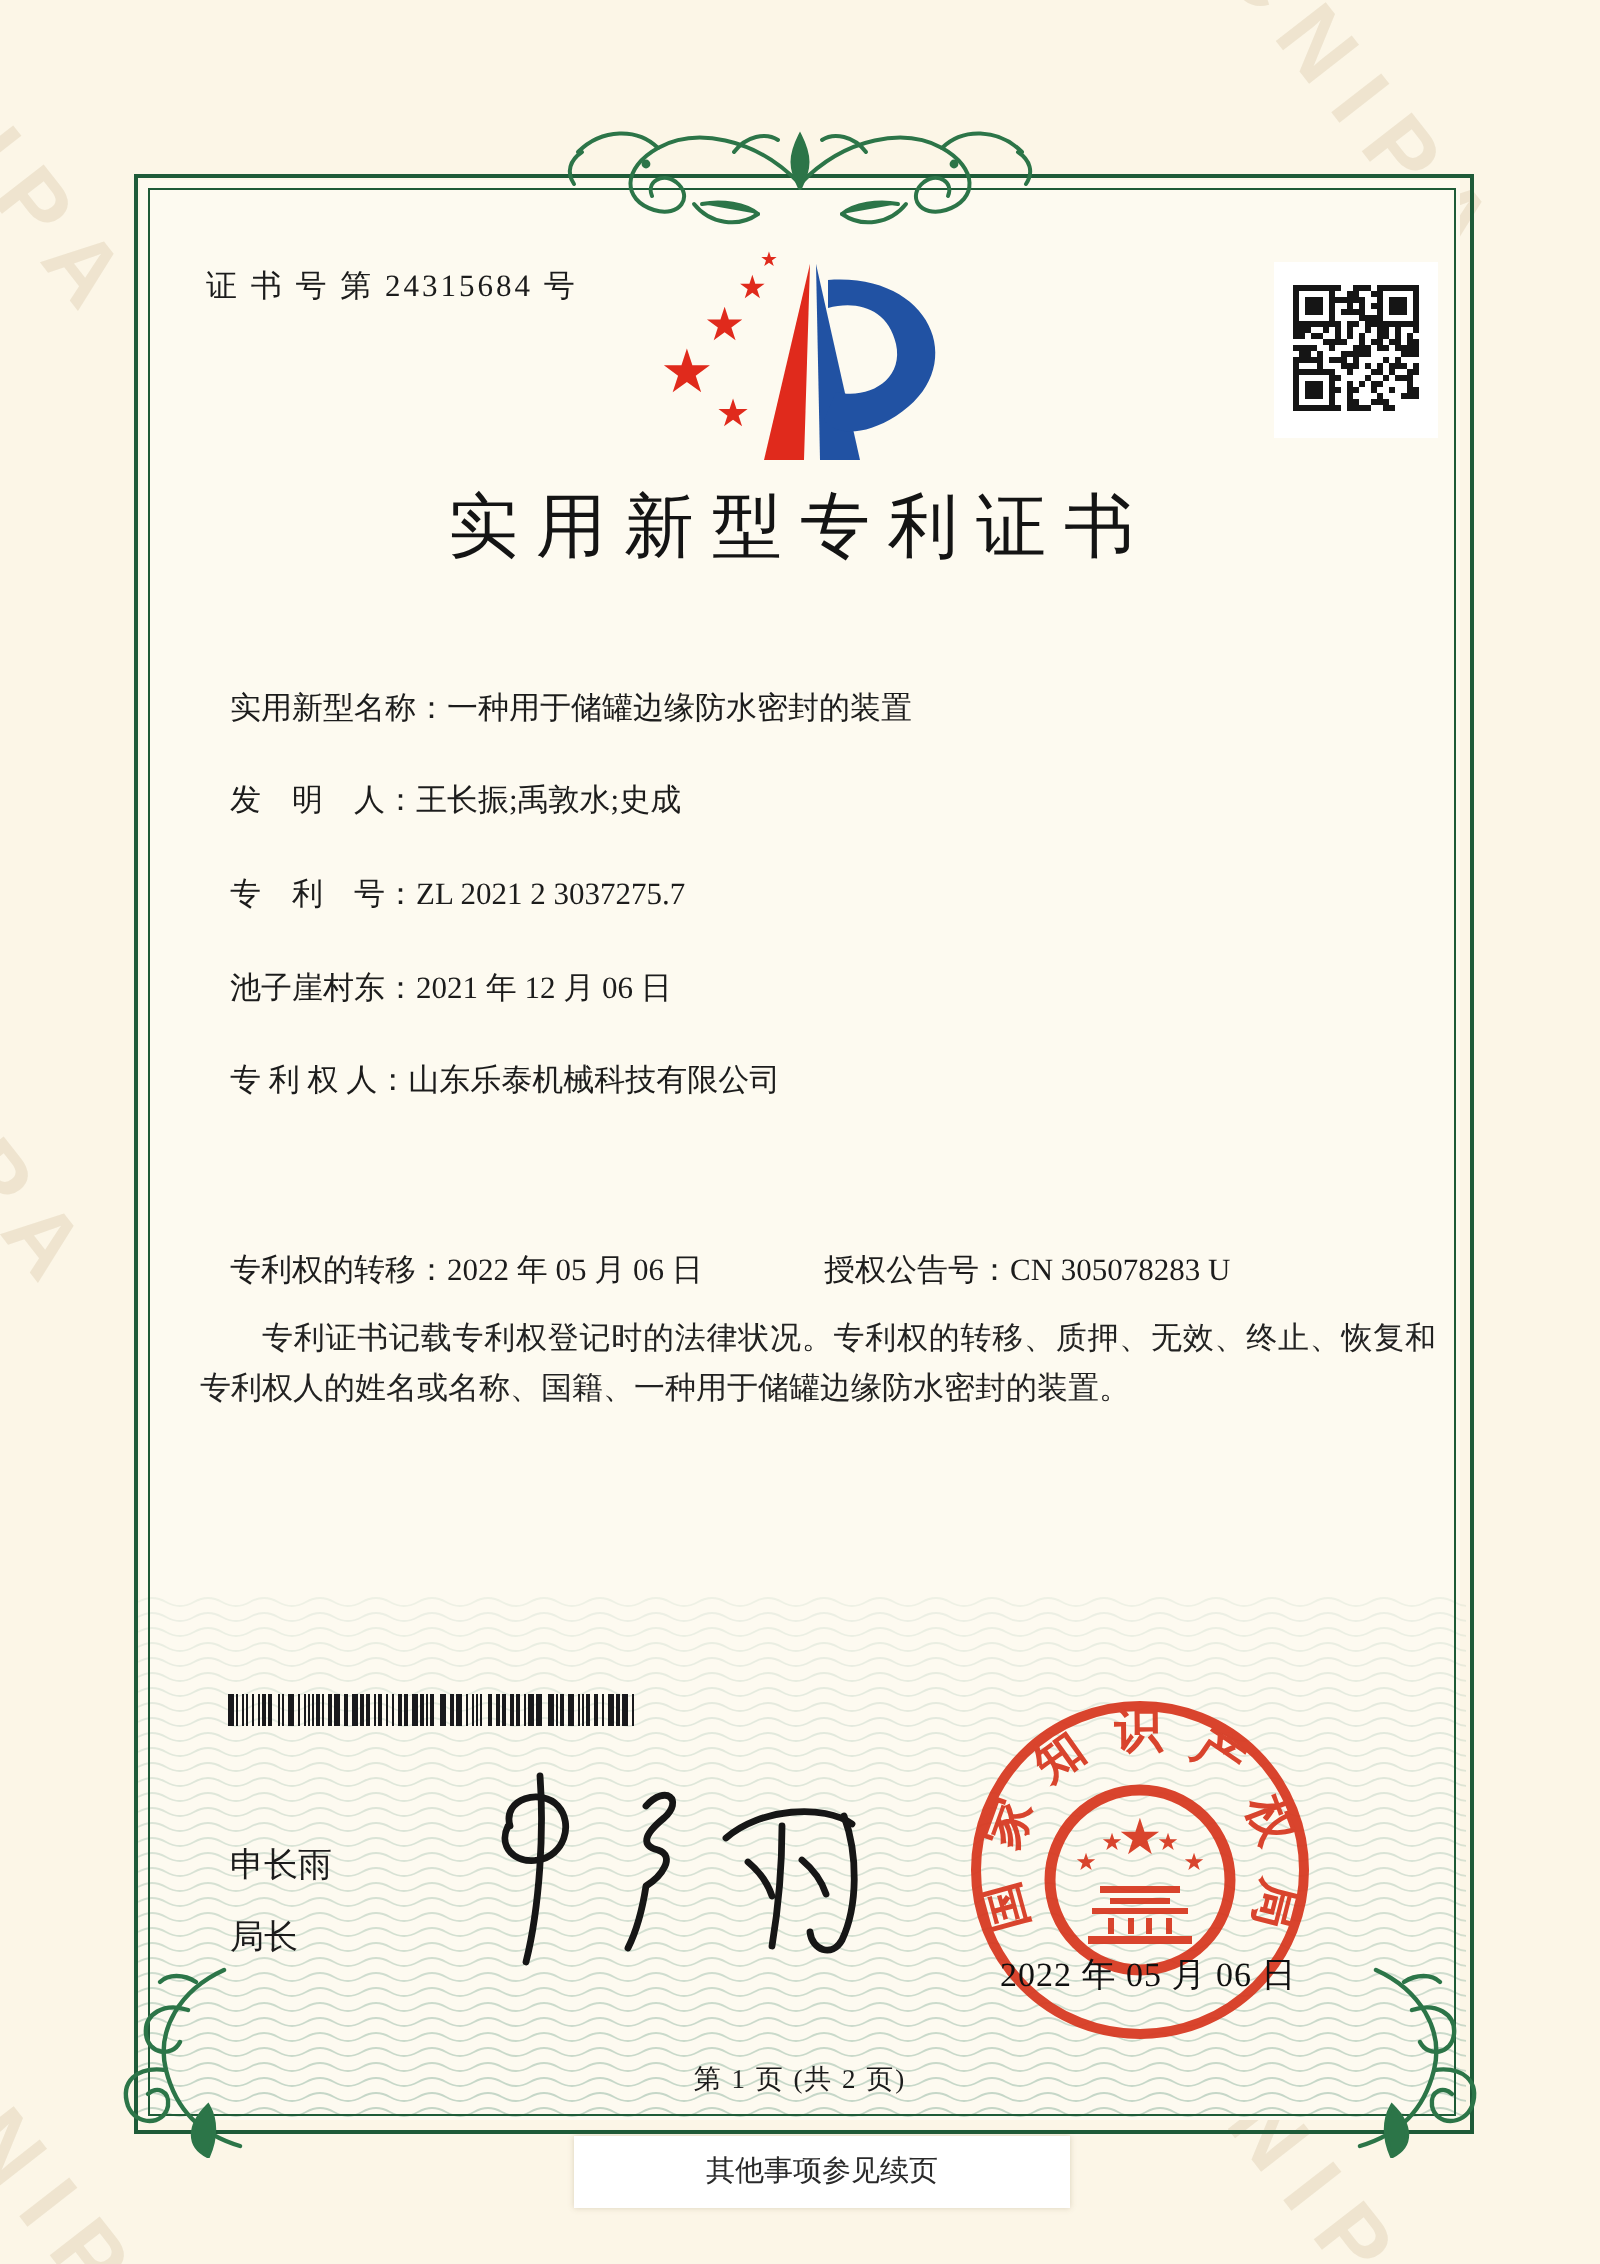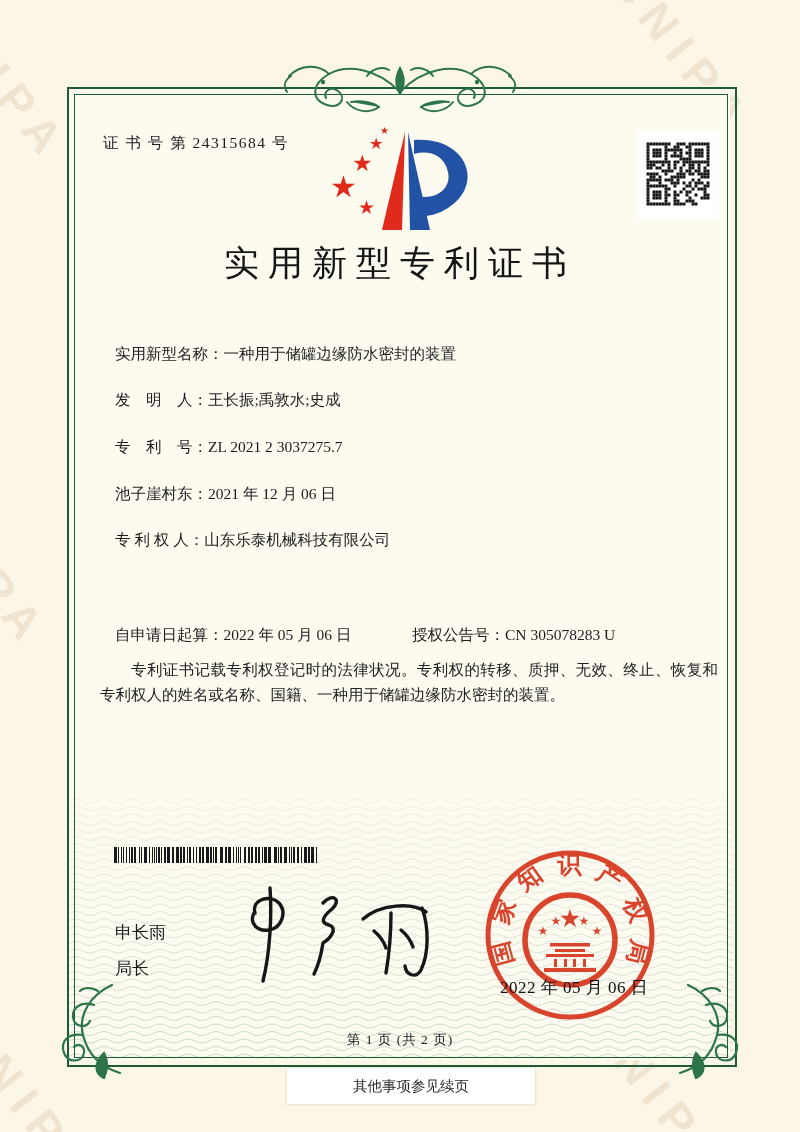--- a/index.html
+++ b/index.html
@@ -449,21 +449,21 @@
   <div class="field" style="top:437px;">
     <span class="lab">专　利　号：</span><span class="val">ZL 2021 2 3037275.7</span>
   </div>
   <div class="field" style="top:484px;">
     <span class="lab">池子崖村东：</span><span class="val">2021 年 12 月 06 日</span>
   </div>
   <div class="field" style="top:530px;">
     <span class="lab">专 利 权 人：</span><span class="val">山东乐泰机械科技有限公司</span>
   </div>
   <div class="field" style="top:625px;">
-    <span class="lab">自申请日起算：</span><span class="val">2022 年 05 月 06 日</span>
+    <span class="lab">专利权的转移：</span><span class="val">2022 年 05 月 06 日</span>
   </div>
   <div class="grant-right" style="top:625px;">
     <span class="lab">授权公告号：</span><span class="val">CN 305078283 U</span>
   </div>
 
   <div class="body-text">
     <p>专利证书记载专利权登记时的法律状况。专利权的转移、质押、无效、终止、恢复和专利权人的姓名或名称、国籍、一种用于储罐边缘防水密封的装置。</p>
   </div>
 
   <div class="barcode" id="barcode"><i style="width: 3px; margin-right: 1px;"></i><i style="width: 1px; margin-right: 2px;"></i><i style="width: 1px; margin-right: 1px;"></i><i style="width: 1px; margin-right: 2px;"></i><i style="width: 1px; margin-right: 2px;"></i><i style="width: 1px; margin-right: 1px;"></i><i style="width: 2px; margin-right: 1px;"></i><i style="width: 2px; margin-right: 3px;"></i><i style="width: 1px; margin-right: 1px;"></i><i style="width: 1px; margin-right: 2px;"></i><i style="width: 3px; margin-right: 2px;"></i><i style="width: 1px; margin-right: 2px;"></i><i style="width: 1px; margin-right: 1px;"></i><i style="width: 1px; margin-right: 1px;"></i><i style="width: 1px; margin-right: 1px;"></i><i style="width: 2px; margin-right: 1px;"></i><i style="width: 1px; margin-right: 2px;"></i><i style="width: 2px; margin-right: 1px;"></i><i style="width: 3px; margin-right: 2px;"></i><i style="width: 2px; margin-right: 2px;"></i><i style="width: 3px; margin-right: 1px;"></i><i style="width: 2px; margin-right: 1px;"></i><i style="width: 2px; margin-right: 2px;"></i><i style="width: 1px; margin-right: 1px;"></i><i style="width: 2px; margin-right: 2px;"></i><i style="width: 1px; margin-right: 2px;"></i><i style="width: 1px; margin-right: 2px;"></i><i style="width: 2px; margin-right: 1px;"></i><i style="width: 2px; margin-right: 2px;"></i><i style="width: 3px; margin-right: 1px;"></i><i style="width: 2px; margin-right: 1px;"></i><i style="width: 1px; margin-right: 1px;"></i><i style="width: 2px; margin-right: 3px;"></i><i style="width: 3px; margin-right: 2px;"></i><i style="width: 2px; margin-right: 1px;"></i><i style="width: 3px; margin-right: 2px;"></i><i style="width: 1px; margin-right: 2px;"></i><i style="width: 1px; margin-right: 1px;"></i><i style="width: 1px; margin-right: 1px;"></i><i style="width: 1px; margin-right: 3px;"></i><i style="width: 2px; margin-right: 2px;"></i><i style="width: 2px; margin-right: 1px;"></i><i style="width: 2px; margin-right: 2px;"></i><i style="width: 2px; margin-right: 1px;"></i><i style="width: 2px; margin-right: 2px;"></i><i style="width: 1px; margin-right: 1px;"></i><i style="width: 3px; margin-right: 1px;"></i><i style="width: 3px; margin-right: 3px;"></i><i style="width: 3px; margin-right: 1px;"></i><i style="width: 1px; margin-right: 1px;"></i><i style="width: 2px; margin-right: 2px;"></i><i style="width: 3px; margin-right: 2px;"></i><i style="width: 1px; margin-right: 1px;"></i><i style="width: 1px; margin-right: 1px;"></i><i style="width: 2px; margin-right: 2px;"></i><i style="width: 2px; margin-right: 2px;"></i><i style="width: 1px; margin-right: 2px;"></i><i style="width: 3px; margin-right: 1px;"></i><i style="width: 2px; margin-right: 1px;"></i><i style="width: 3px; margin-right: 2px;"></i><i style="width: 1px; margin-right: 1px;"></i></div>

